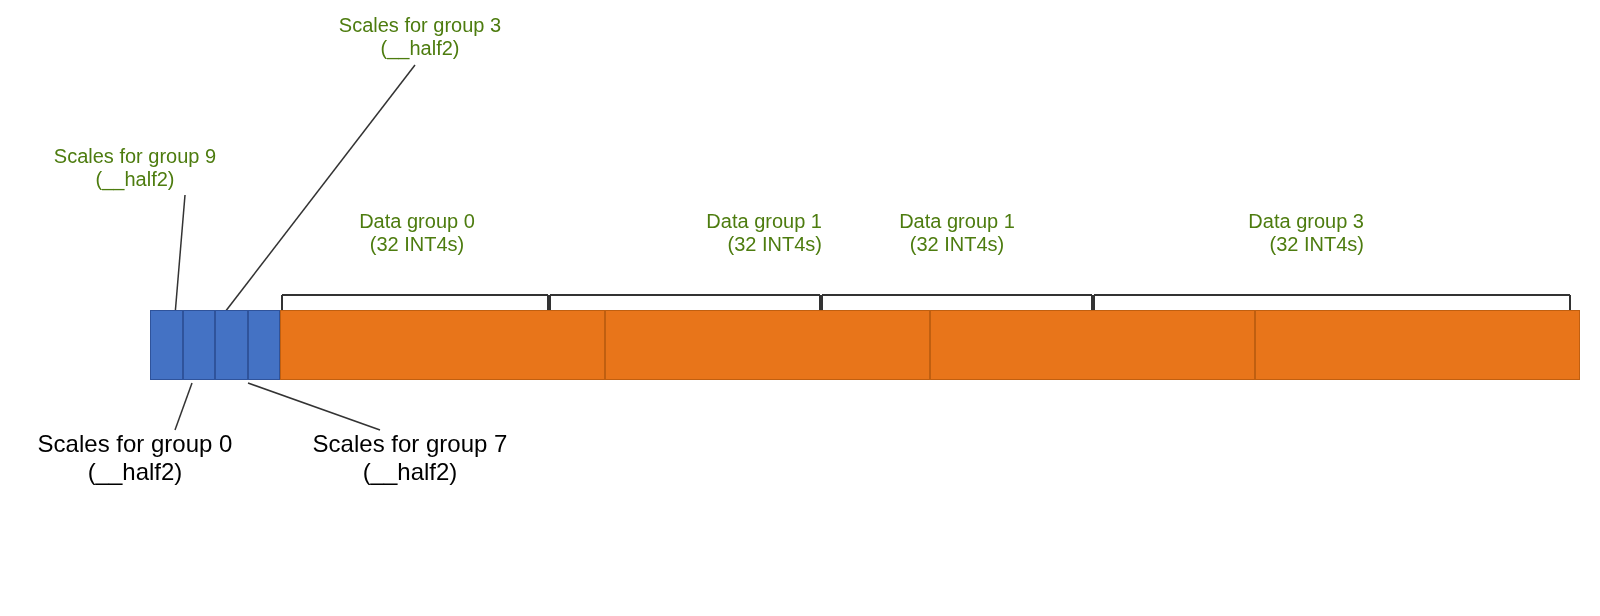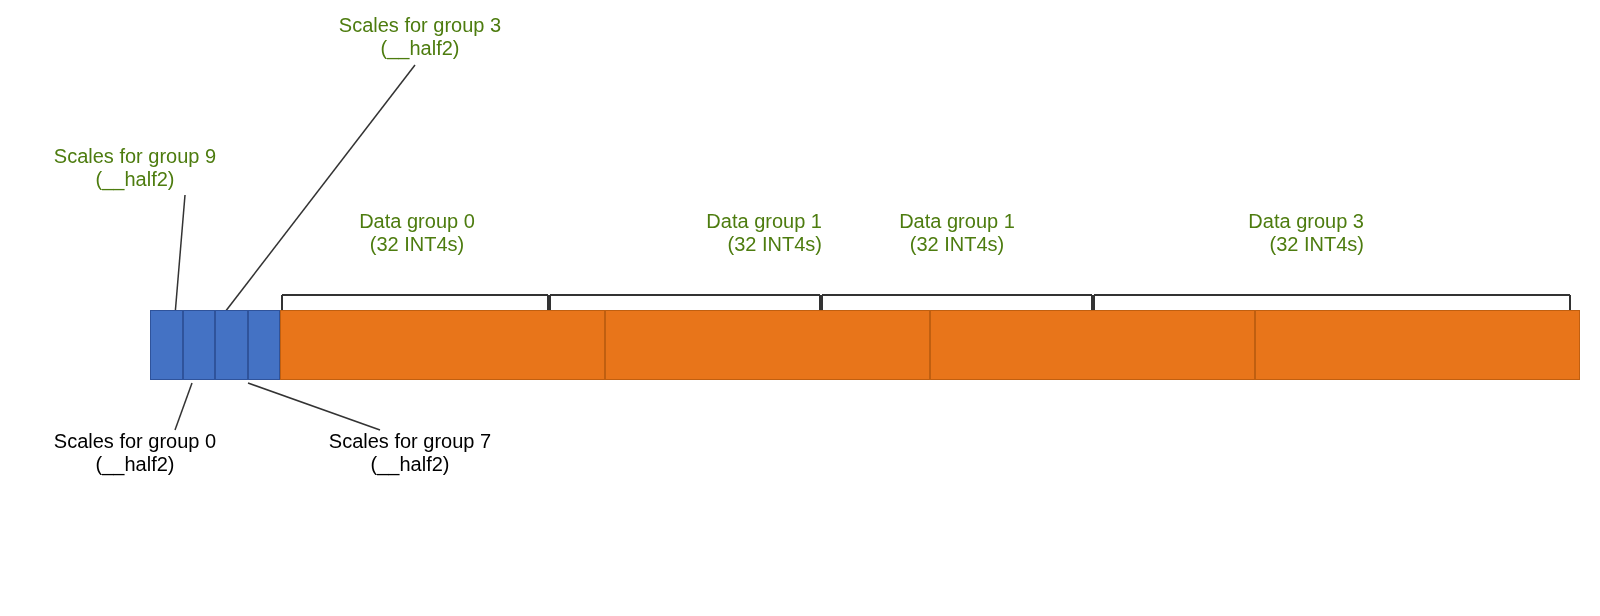--- a/index.html
+++ b/index.html
@@ -78,21 +78,21 @@
       left: 0;
       width: 1600px;
       height: 616px;
       pointer-events: none;
     }
 
     
     .label-below {
       position: absolute;
       text-align: center;
-      font-size: 20px;
+      font-size: 24px;
       color: #000;
     }
   </style>
 </head>
 <body>
 
 <div class="diagram-container">
 
   <svg class="annotation-lines">
 

